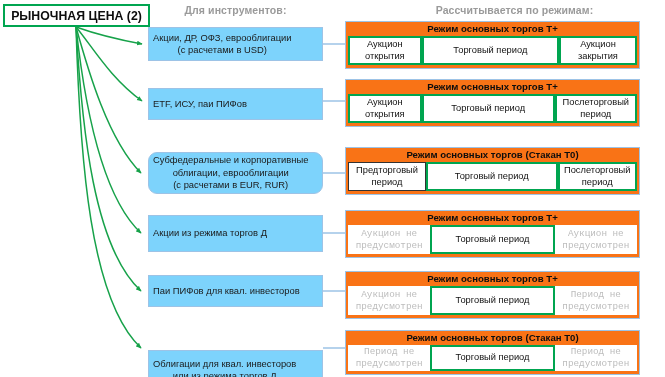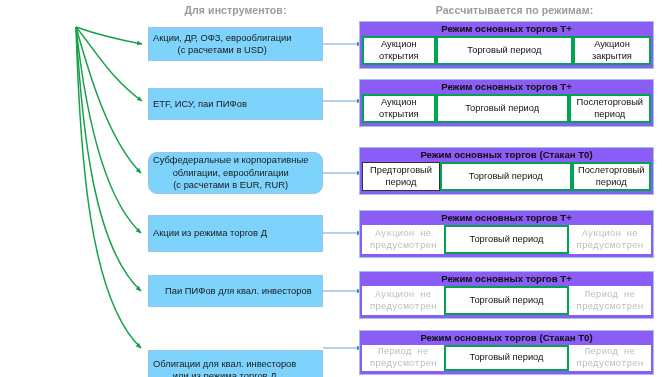--- a/index.html
+++ b/index.html
@@ -45,23 +45,23 @@
     box-sizing:border-box;
     display:flex;align-items:center;justify-content:flex-start;
     text-align:center;
   }
   .instr .txt{
     font-size:9.4px;color:#1a1a1a;line-height:12.4px;padding:0 4px;
   }
 
   
   .regime{
-    position:absolute;left:359px;width:295px;
+    position:absolute;left:345px;width:295px;
     border:1px solid #9dc3e6;
-    background:#8b5cf6;
+    background:#f97316;
     box-sizing:border-box;
     padding:1px 2px 3px 2px;
     display:flex;flex-direction:column;
   }
   .regime-title{
     font-size:9.6px;font-weight:bold;color:#0d0d0d;
     text-align:center;line-height:12px;height:13px;white-space:nowrap;
   }
   .regime-row{
     display:flex;flex:1 1 auto;gap:0px;
@@ -110,35 +110,38 @@
       <path d="M323,173 L362,173"></path>
       <path d="M323,233 L362,233"></path>
       <path d="M323,291 L362,291"></path>
       <path d="M323,348 L362,348"></path>
     </g>
   </svg>
 
   <div class="col-header" id="hdr-regimes">Рассчитывается по режимам:</div>
   <div class="col-header" id="hdr-instr">Для инструментов:</div>
 
+  <div id="root-box">
+    <span class="lbl">РЫНОЧНАЯ ЦЕНА (2)</span>
+  </div>
 
   <div id="instr-holder">
       <div class="instr" style="top: 27px; height: 34px;">
         <div class="txt">Акции, ДР, ОФЗ, еврооблигации<br>(с расчетами в USD)</div>
       </div>
       <div class="instr" style="top: 88px; height: 32px;">
         <div class="txt">ETF, ИСУ, паи ПИФов</div>
       </div>
       <div class="instr" style="top: 152px; height: 42px; border-radius: 9px;">
         <div class="txt">Субфедеральные и корпоративные<br>облигации, еврооблигации<br>(с расчетами в EUR, RUR)</div>
       </div>
       <div class="instr" style="top: 215px; height: 37px;">
         <div class="txt">Акции из режима торгов Д</div>
       </div>
-      <div class="instr" style="top: 275px; height: 32px; padding-left: 12px;">
+      <div class="instr" style="top: 275px; height: 32px;">
         <div class="txt">Паи ПИФов для квал. инвесторов</div>
       </div>
       <div class="instr" style="top: 328px; height: 40px; margin-top: 22px;">
         <div class="txt">Облигации для квал. инвесторов<br>или из режима торгов Д</div>
       </div>
     </div>
 
   <div id="regime-holder">
       <div class="regime" style="top: 21px; height: 48px;">
         <div class="regime-title">Режим основных торгов Т+</div>

